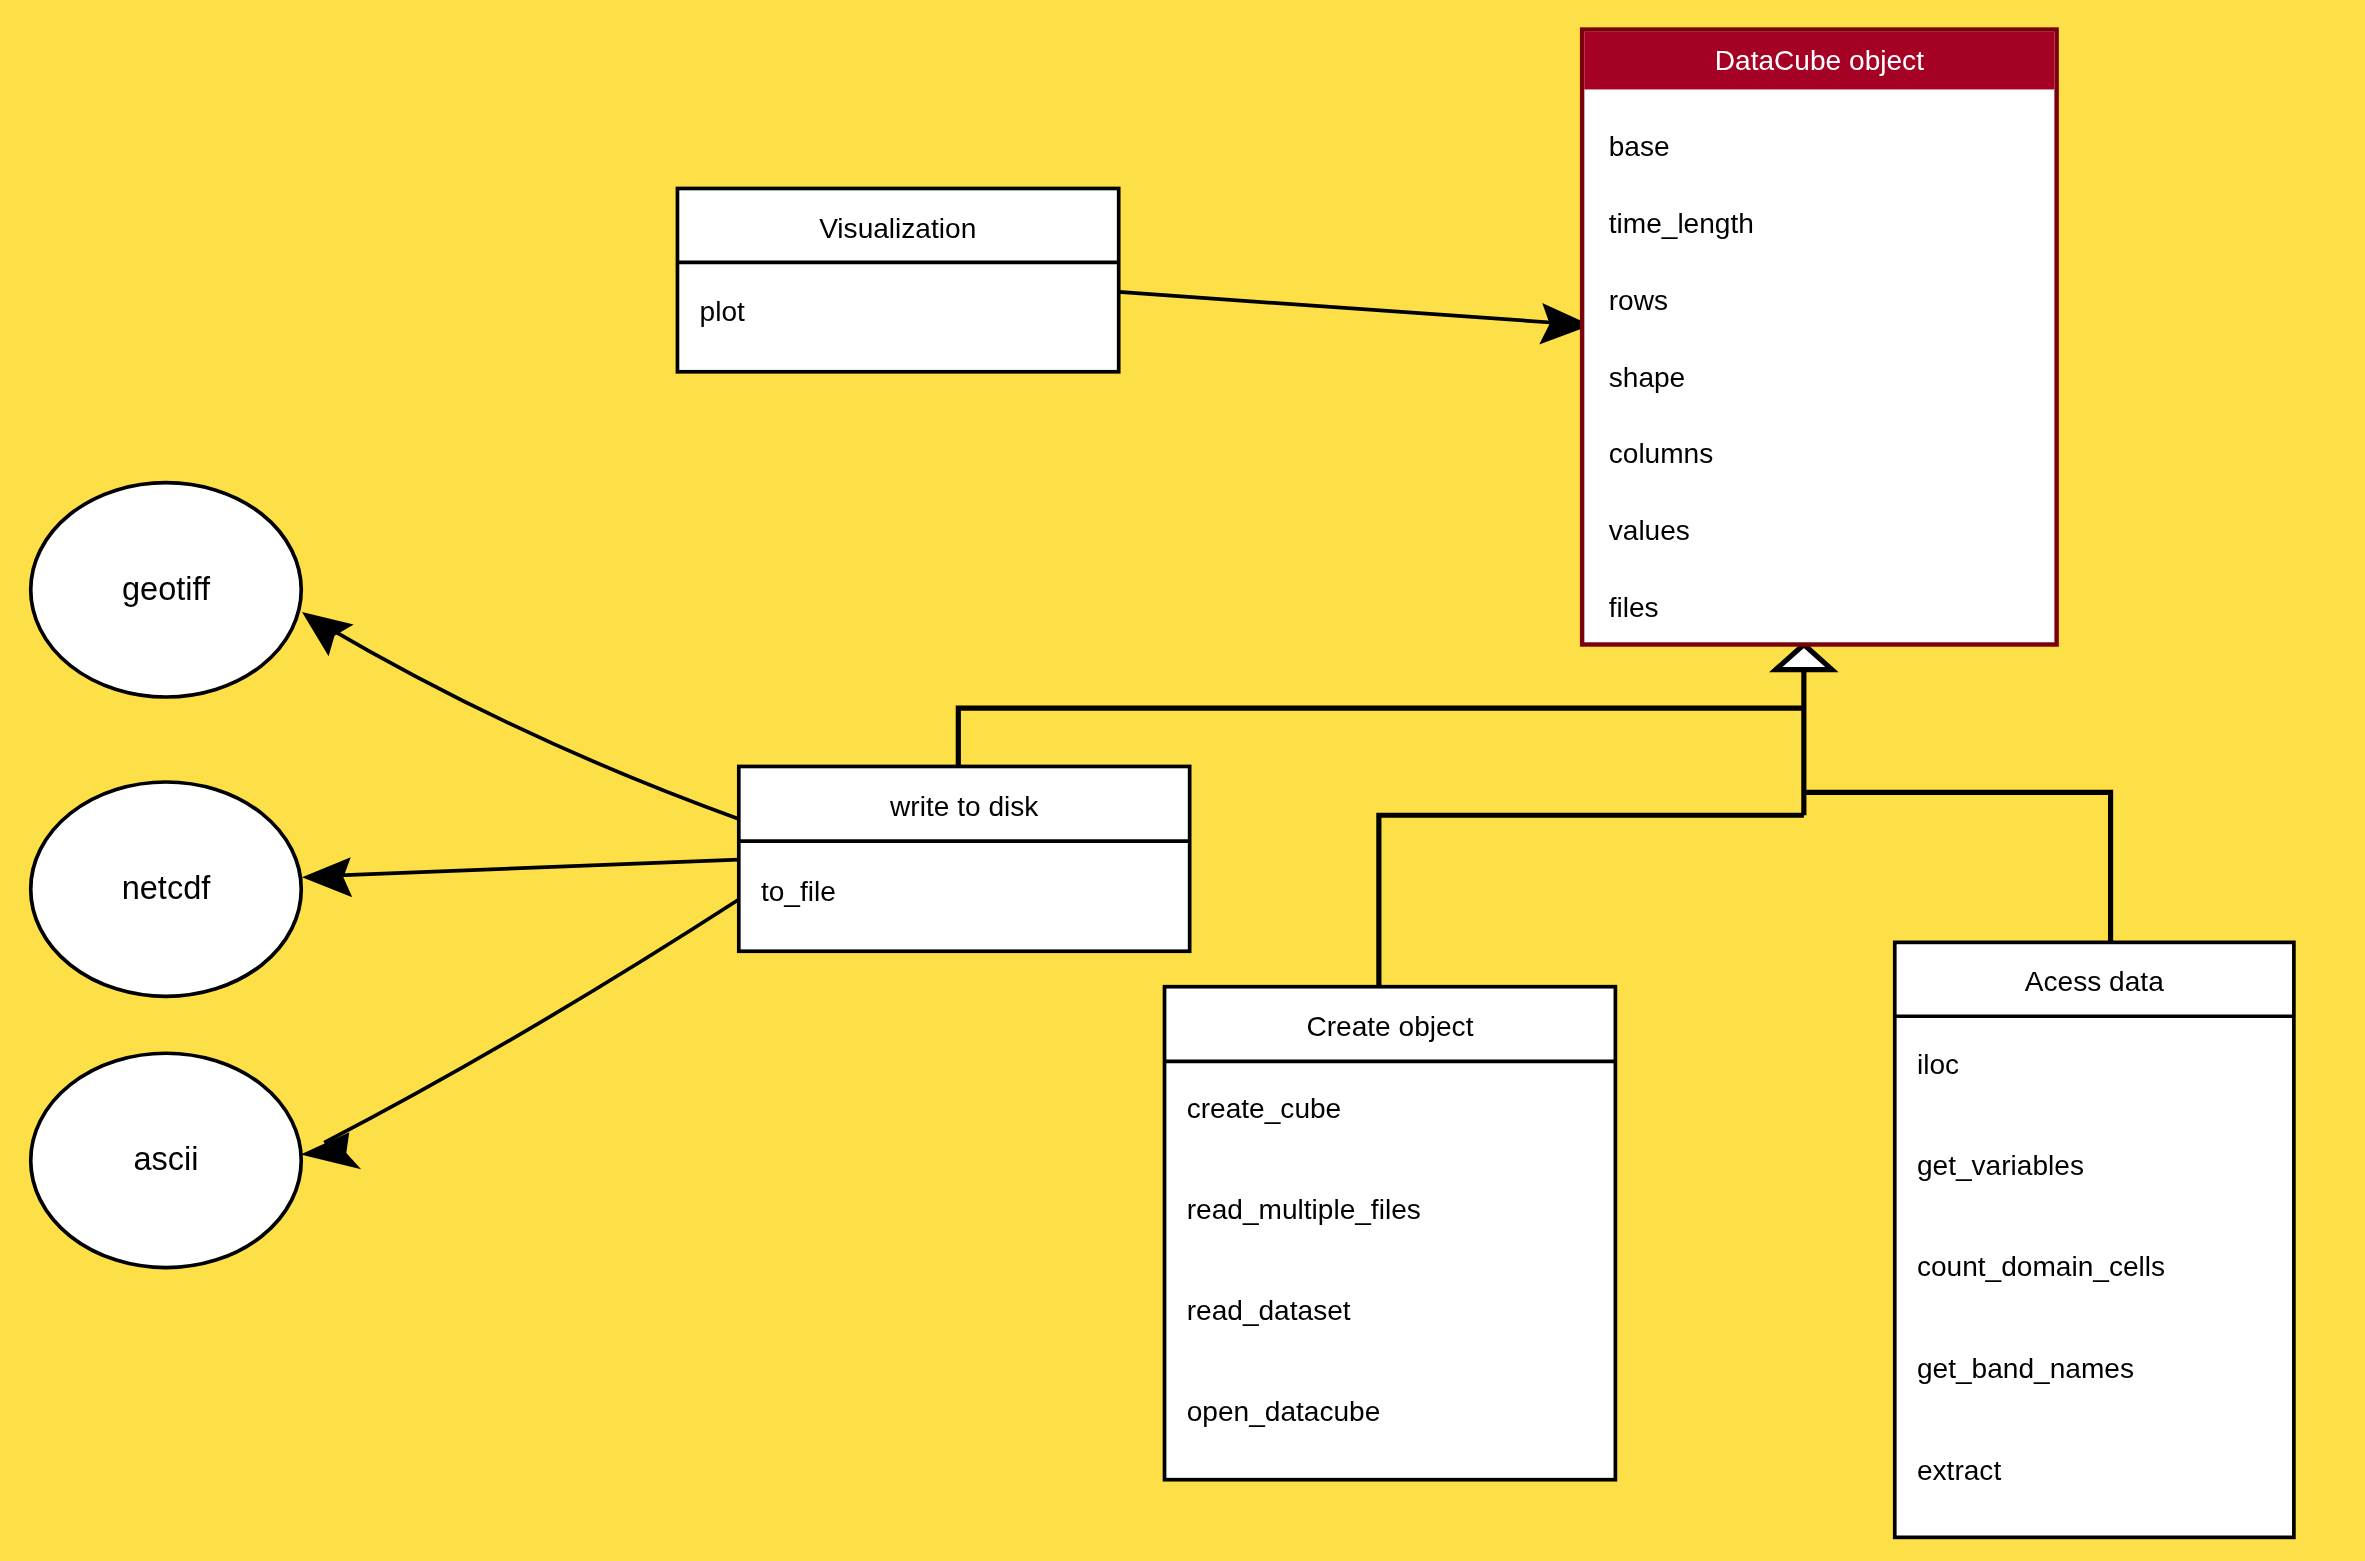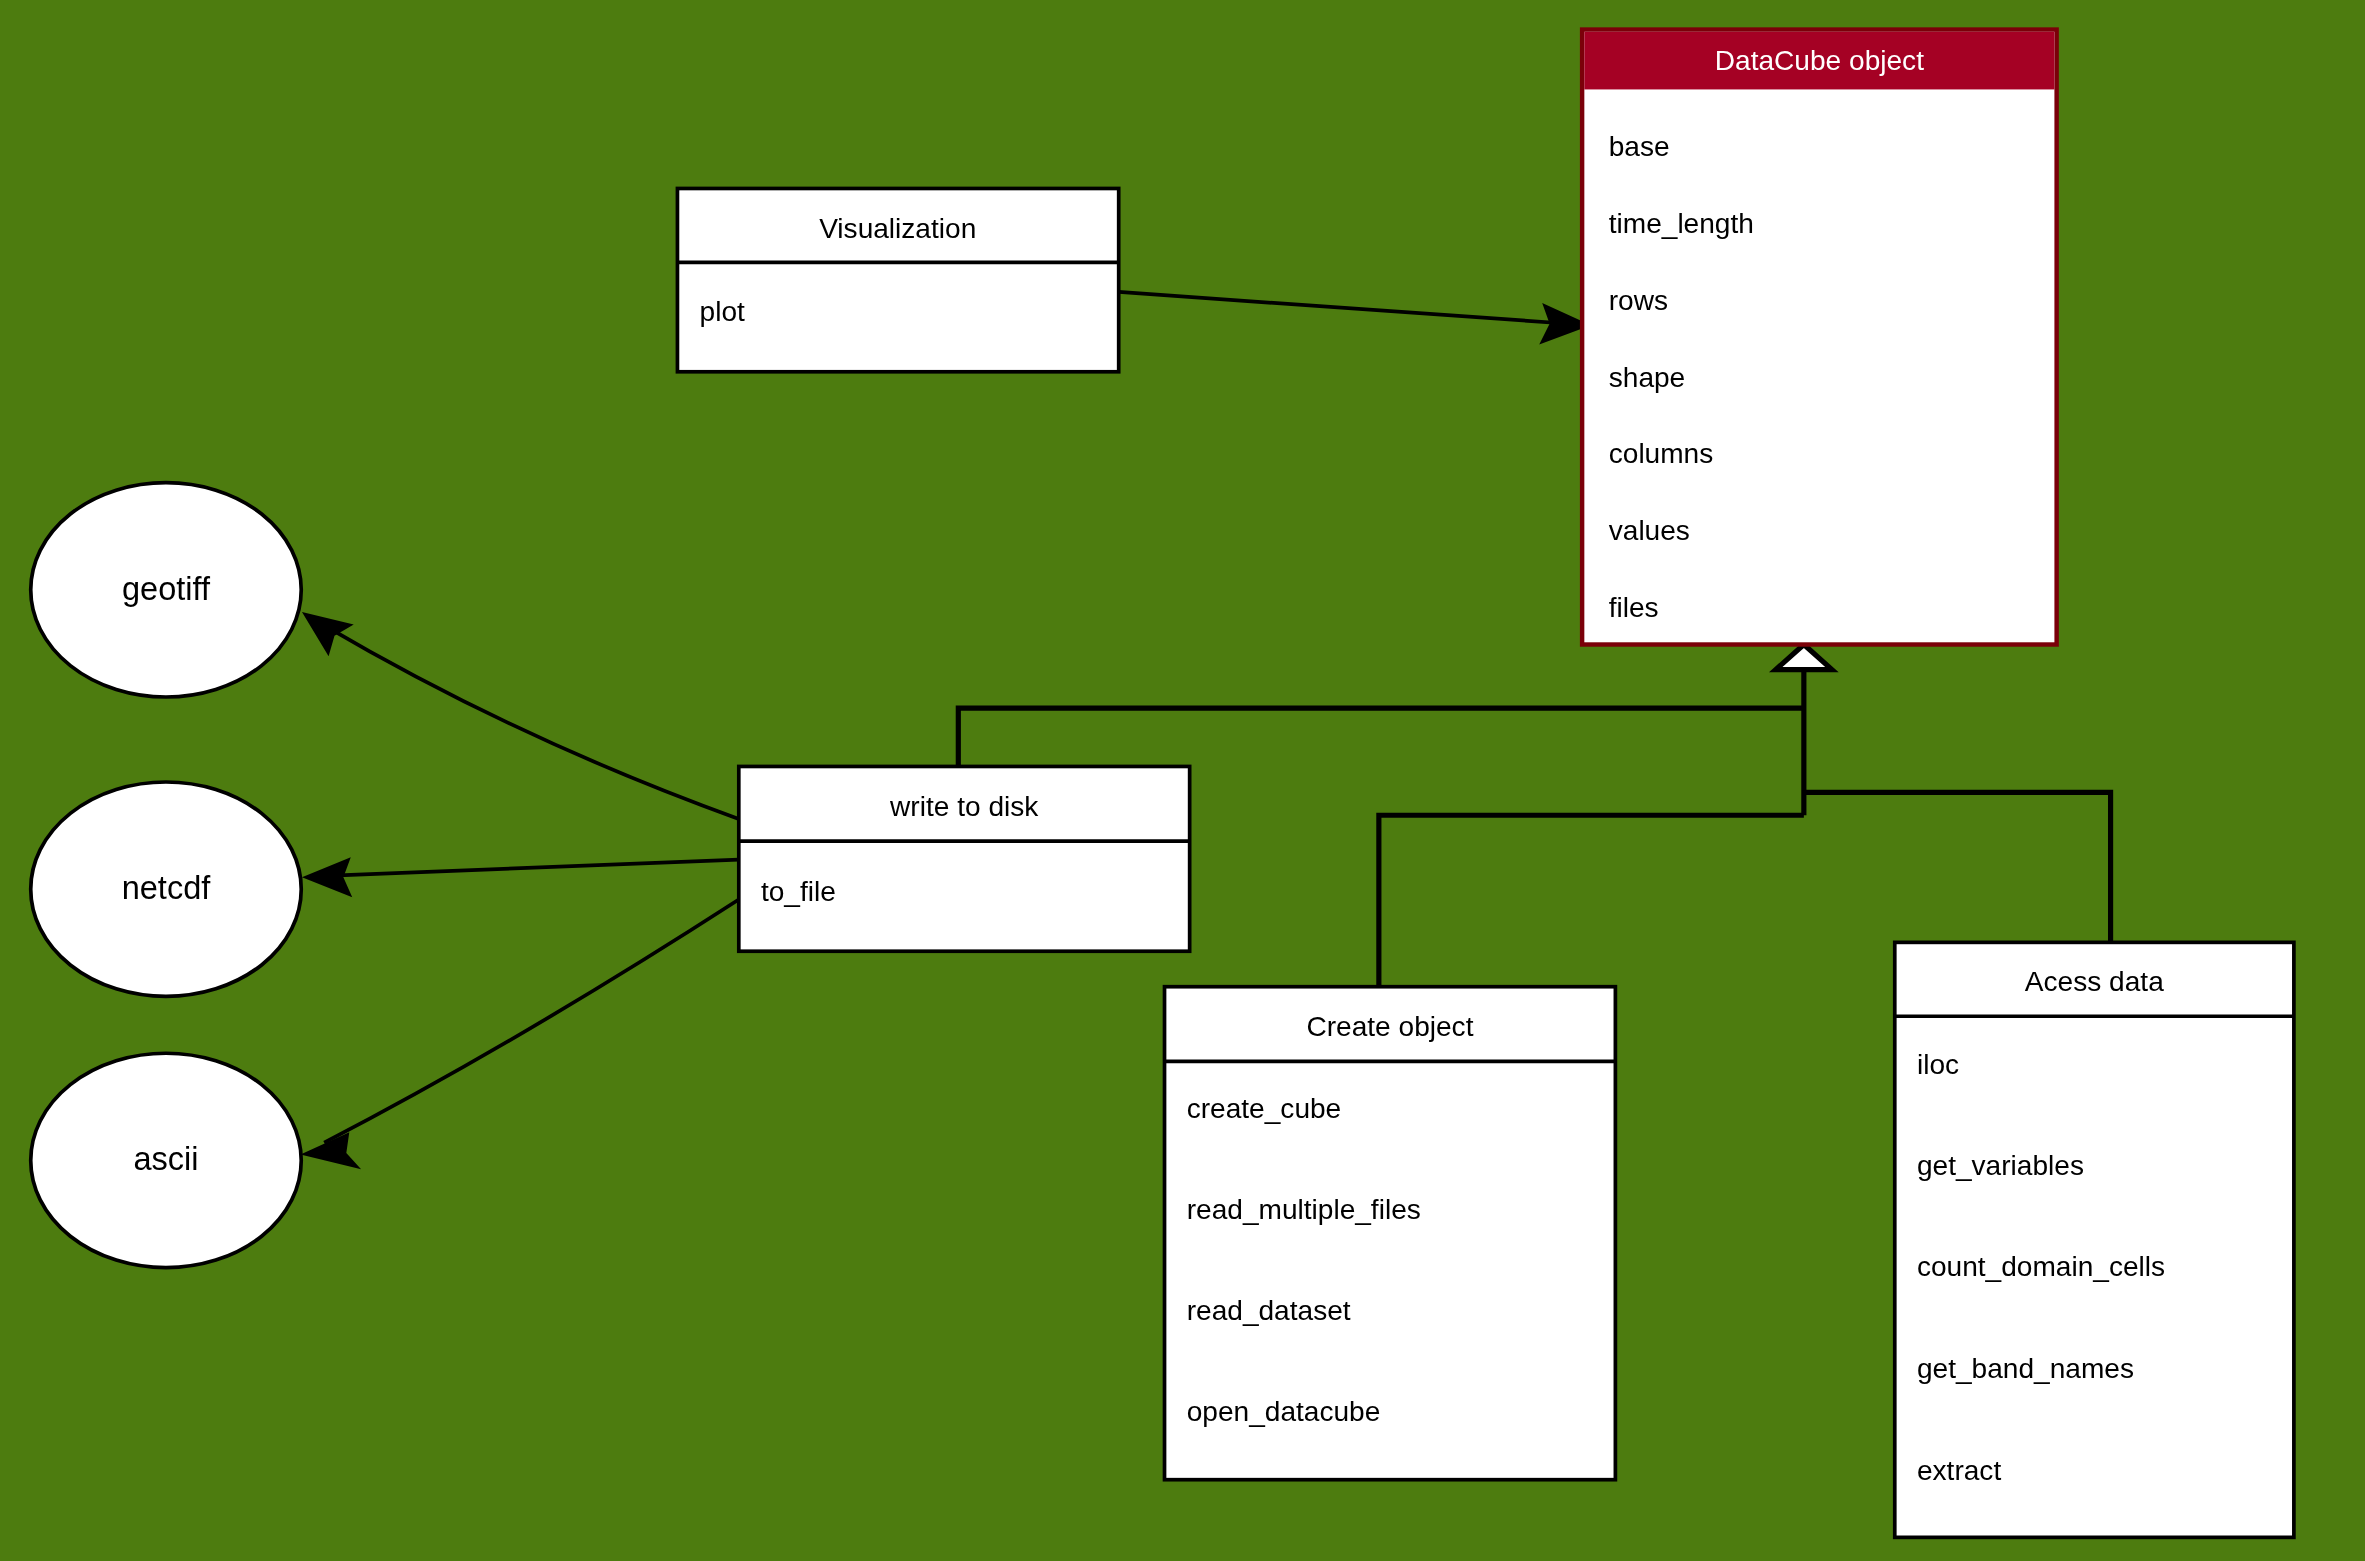--- a/index.html
+++ b/index.html
@@ -8,21 +8,21 @@
     padding: 0;
     background: #ffffff;
   }
   body {
     font-family: "Liberation Sans", sans-serif;
   }
   #diagram-root {
     position: relative;
     width: 2366px;
     height: 1561px;
-    background: #4d7c0f;
+    background: #fde047;
     overflow: hidden;
   }
   svg#diagram-canvas {
     position: absolute;
     top: 0;
     left: 0;
     width: 2366px;
     height: 1561px;
     display: block;
   }

